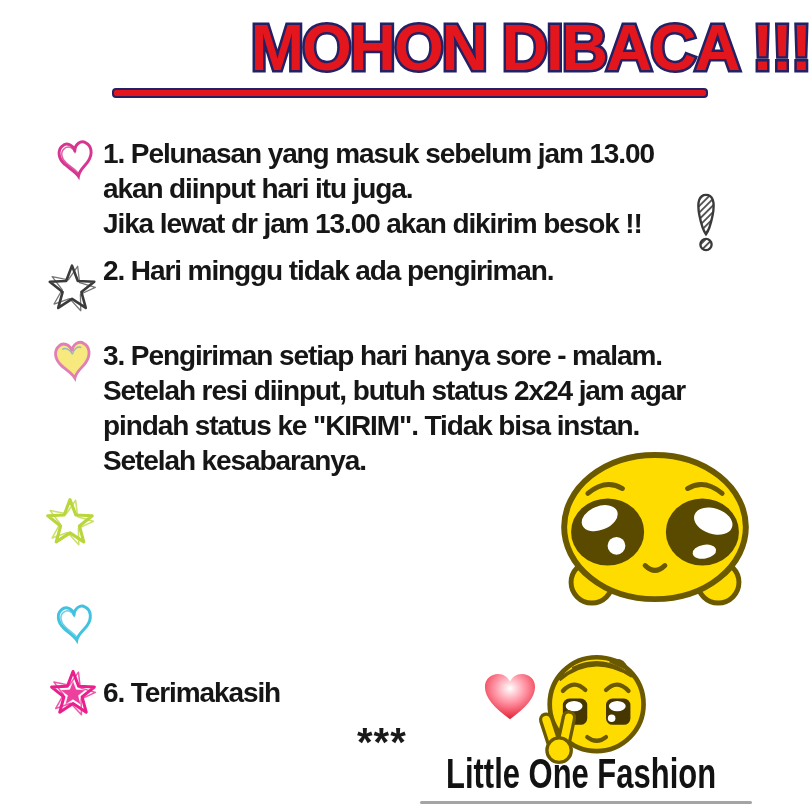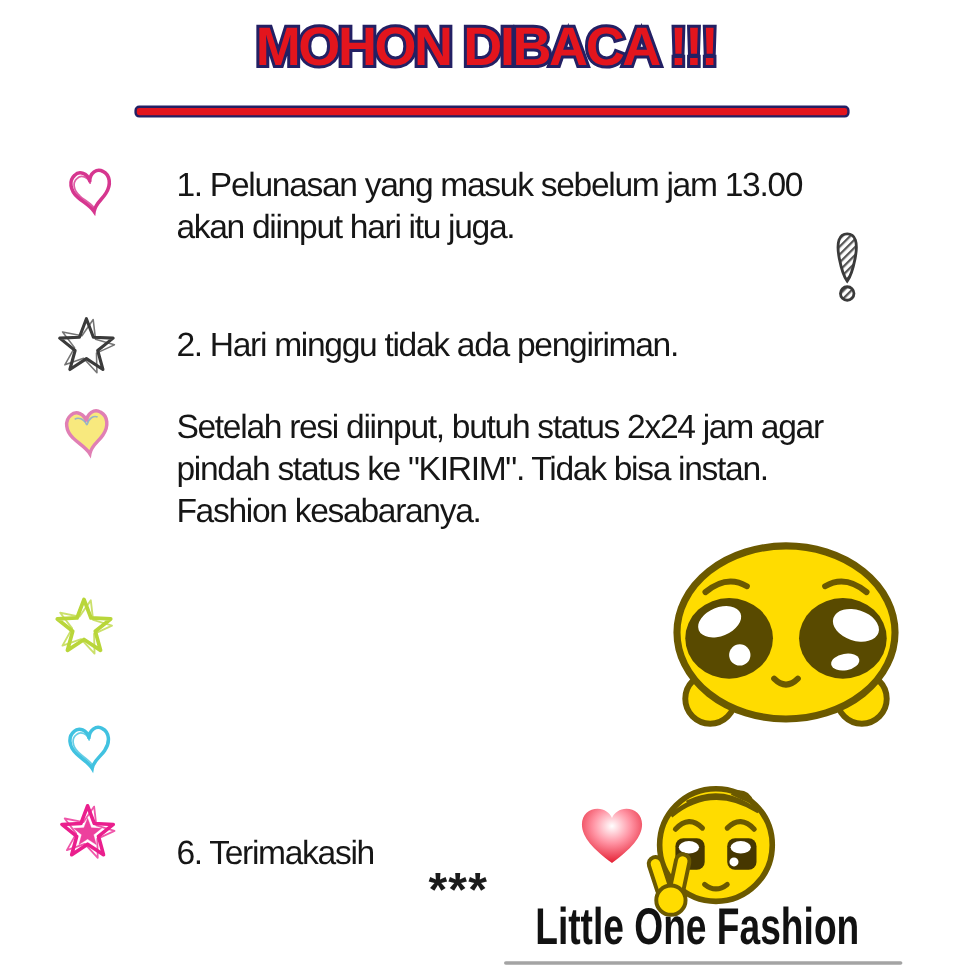--- a/index.html
+++ b/index.html
@@ -3,36 +3,36 @@
 <meta charset="utf-8">
 <style>
   html,body{margin:0;padding:0;background:#e8e8e8;}
   .canvas{
     position:relative;width:810px;height:810px;margin:0 auto;
     background:#ffffff;overflow:hidden;
     font-family:"Liberation Sans","DejaVu Sans",sans-serif;
   }
   
   .title{
-    position:absolute;top:16px;left:0;width:810px;text-align:center;
-    font-size:45px;font-weight:bold;letter-spacing:-2px;line-height:1;
+    position:absolute;top:16px;left:0;width:810px;text-align:right;
+    font-size:64px;font-weight:bold;letter-spacing:-2px;line-height:1;
     color:#e3151d;
     -webkit-text-stroke:5px #232064;
     paint-order:stroke fill;
     white-space:nowrap;
   }
   .title-underline{
     position:absolute;top:88px;left:112px;width:592px;height:6px;
     background:#e3151d;border:2px solid #232064;border-radius:4px;
   }
   
   .item{position:absolute;left:103px;}
   .ln{
-    font-size:28px;font-weight:normal;color:#161616;letter-spacing:-1.1px;
-    line-height:35px;height:35px;white-space:nowrap;margin-left:44px;
+    font-size:28px;font-weight:bold;color:#161616;letter-spacing:-1.1px;
+    line-height:35px;height:35px;white-space:nowrap;
   }
   .icon{position:absolute;display:block;}
   .icon svg{display:block;width:100%;height:100%;}
   .ic-h1{left:54px;top:137px;width:44px;height:44px;}
   .ic-s2{left:46px;top:263px;width:52px;height:52px;}
   .ic-h3{left:50px;top:337px;width:46px;height:46px;}
   .ic-s4{left:44px;top:497px;width:52px;height:52px;}
   .ic-h5{left:52px;top:601px;width:46px;height:44px;}
   .ic-s6{left:48px;top:669px;width:50px;height:50px;}
   .ic-ex{left:691px;top:192px;width:30px;height:62px;}
@@ -128,35 +128,37 @@
         </pattern>
       </defs>
       <path d="M16 2 C23 2 26 9 23 24 C21 34 19 40 16 44 C13 40 11 34 9 24 C6 9 9 2 16 2 Z" fill="url(#hatch)" stroke="#3a3a3a" stroke-width="2.5"></path>
       <circle cx="16" cy="55" r="6" fill="url(#hatch)" stroke="#3a3a3a" stroke-width="2.5"></circle>
     </svg>
   </span>
 
   <div class="item" style="top:136px">
     <div class="ln">1. Pelunasan yang masuk sebelum jam 13.00</div>
     <div class="ln">akan diinput hari itu juga.</div>
-  </div>
-
-  <div class="item" style="top:270px">
+    <div class="ln">Jika lewat dr jam 13.00 akan dikirim besok !!</div>
+  </div>
+
+  <div class="item" style="top:253px">
     <div class="ln">2. Hari minggu tidak ada pengiriman.</div>
   </div>
 
   <div class="item" style="top:338px">
+    <div class="ln">3. Pengiriman setiap hari hanya sore - malam.</div>
     <div class="ln">Setelah resi diinput, butuh status 2x24 jam agar</div>
     <div class="ln">pindah status ke "KIRIM". Tidak bisa instan.</div>
-    <div class="ln">Fashion kesabaranya.</div>
-  </div>
-
-
-
-  <div class="item" style="top:693px">
+    <div class="ln">Setelah kesabaranya.</div>
+  </div>
+
+
+
+  <div class="item" style="top:675px">
     <div class="ln">6. Terimakasih</div>
   </div>
 
   <div class="big-emoji">
     <svg viewBox="0 0 200 160">
       <circle cx="36" cy="134" r="21" fill="#ffdc00" stroke="#6b5900" stroke-width="5"></circle>
       <circle cx="164" cy="134" r="21" fill="#ffdc00" stroke="#6b5900" stroke-width="5"></circle>
       <ellipse cx="100" cy="78" rx="92" ry="73" fill="#ffdc00" stroke="#6b5900" stroke-width="6"></ellipse>
       <ellipse cx="52" cy="83" rx="37" ry="34" fill="#594a00"></ellipse>
       <ellipse cx="44" cy="69" rx="19" ry="12" fill="#ffffff" transform="rotate(-22 44 69)"></ellipse>

